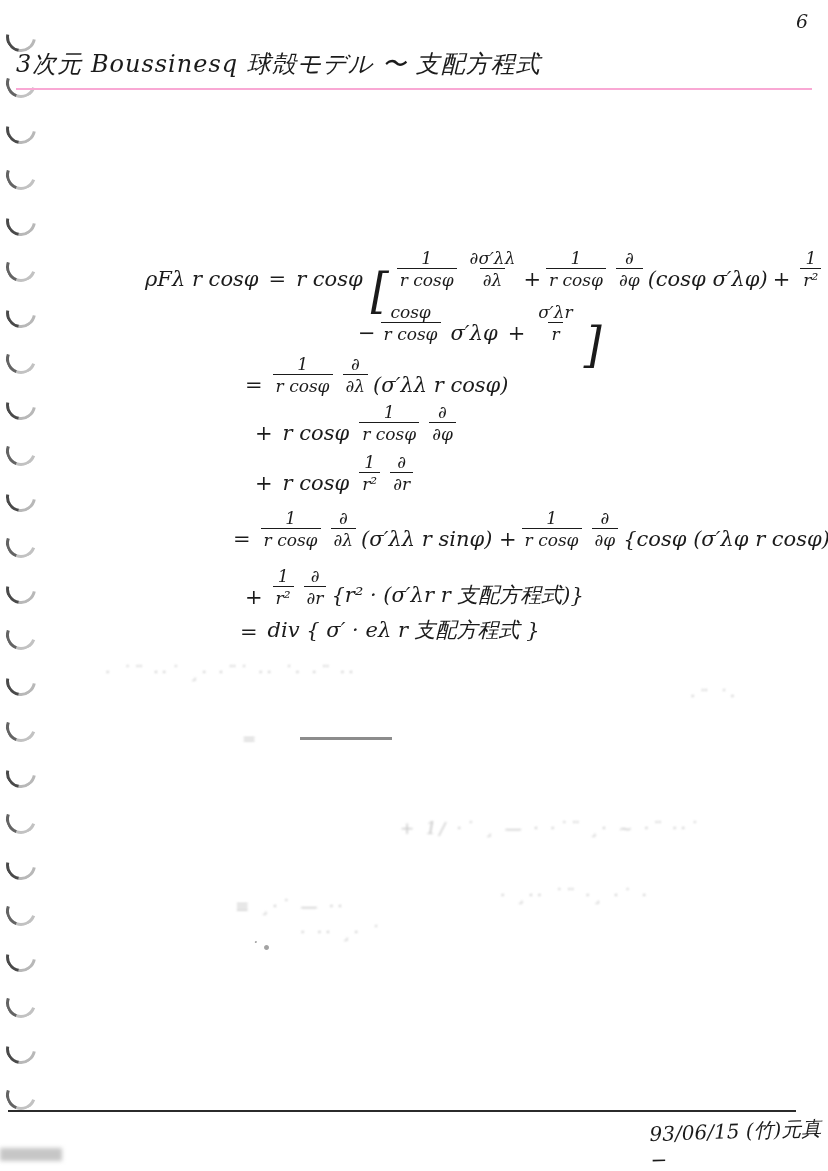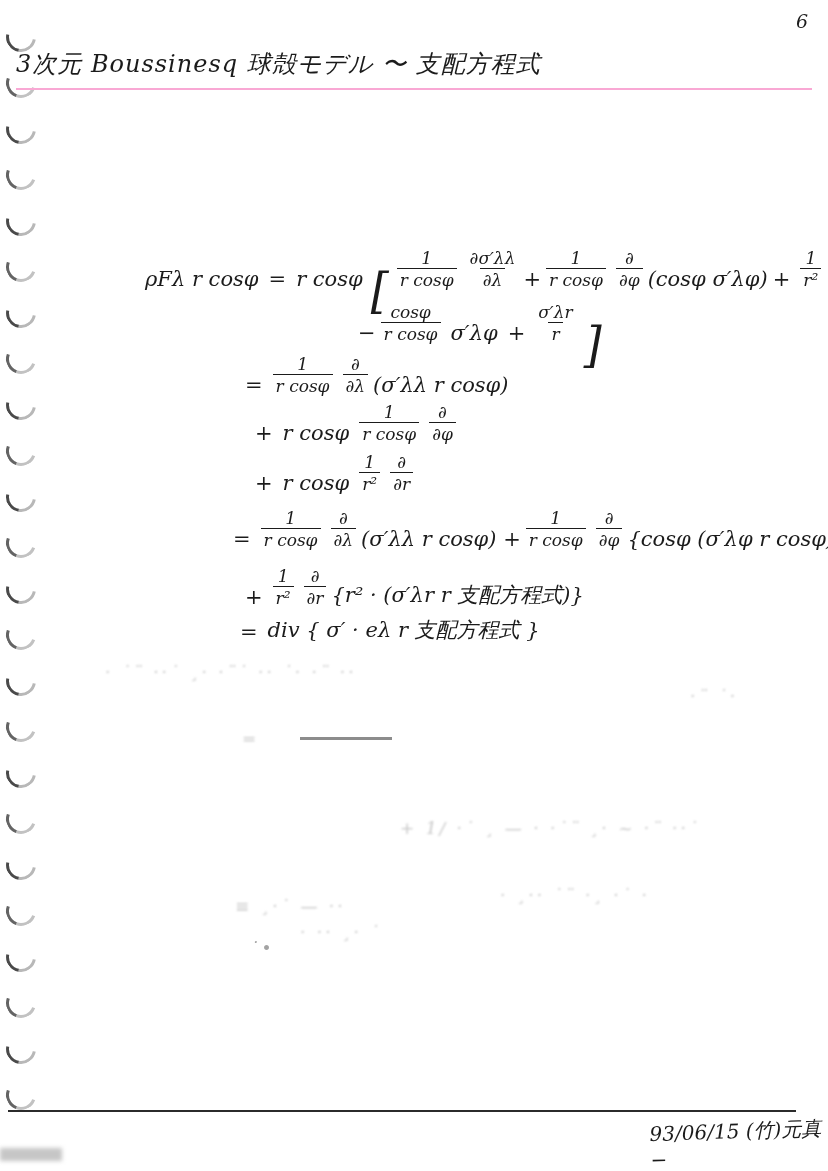--- a/index.html
+++ b/index.html
@@ -169,21 +169,21 @@
   <div class="eq" style="left:228px;top:508px;">
     <span class="sp">=</span>
     <span class="frac">
       <span class="num">1</span>
       <span class="den">r cosφ</span>
     </span>
     <span class="frac">
       <span class="num">∂</span>
       <span class="den">∂λ</span>
     </span>
-    <span>(σ′λλ r cosφ) +</span>
+    <span>(σ′λλ r sinφ) +</span>
     <span class="frac">
       <span class="num">1</span>
       <span class="den">r cosφ</span>
     </span>
     <span class="frac">
       <span class="num">∂</span>
       <span class="den">∂φ</span>
     </span>
     <span>{cosφ (σ′λφ r cosφ)}</span>
   </div>

